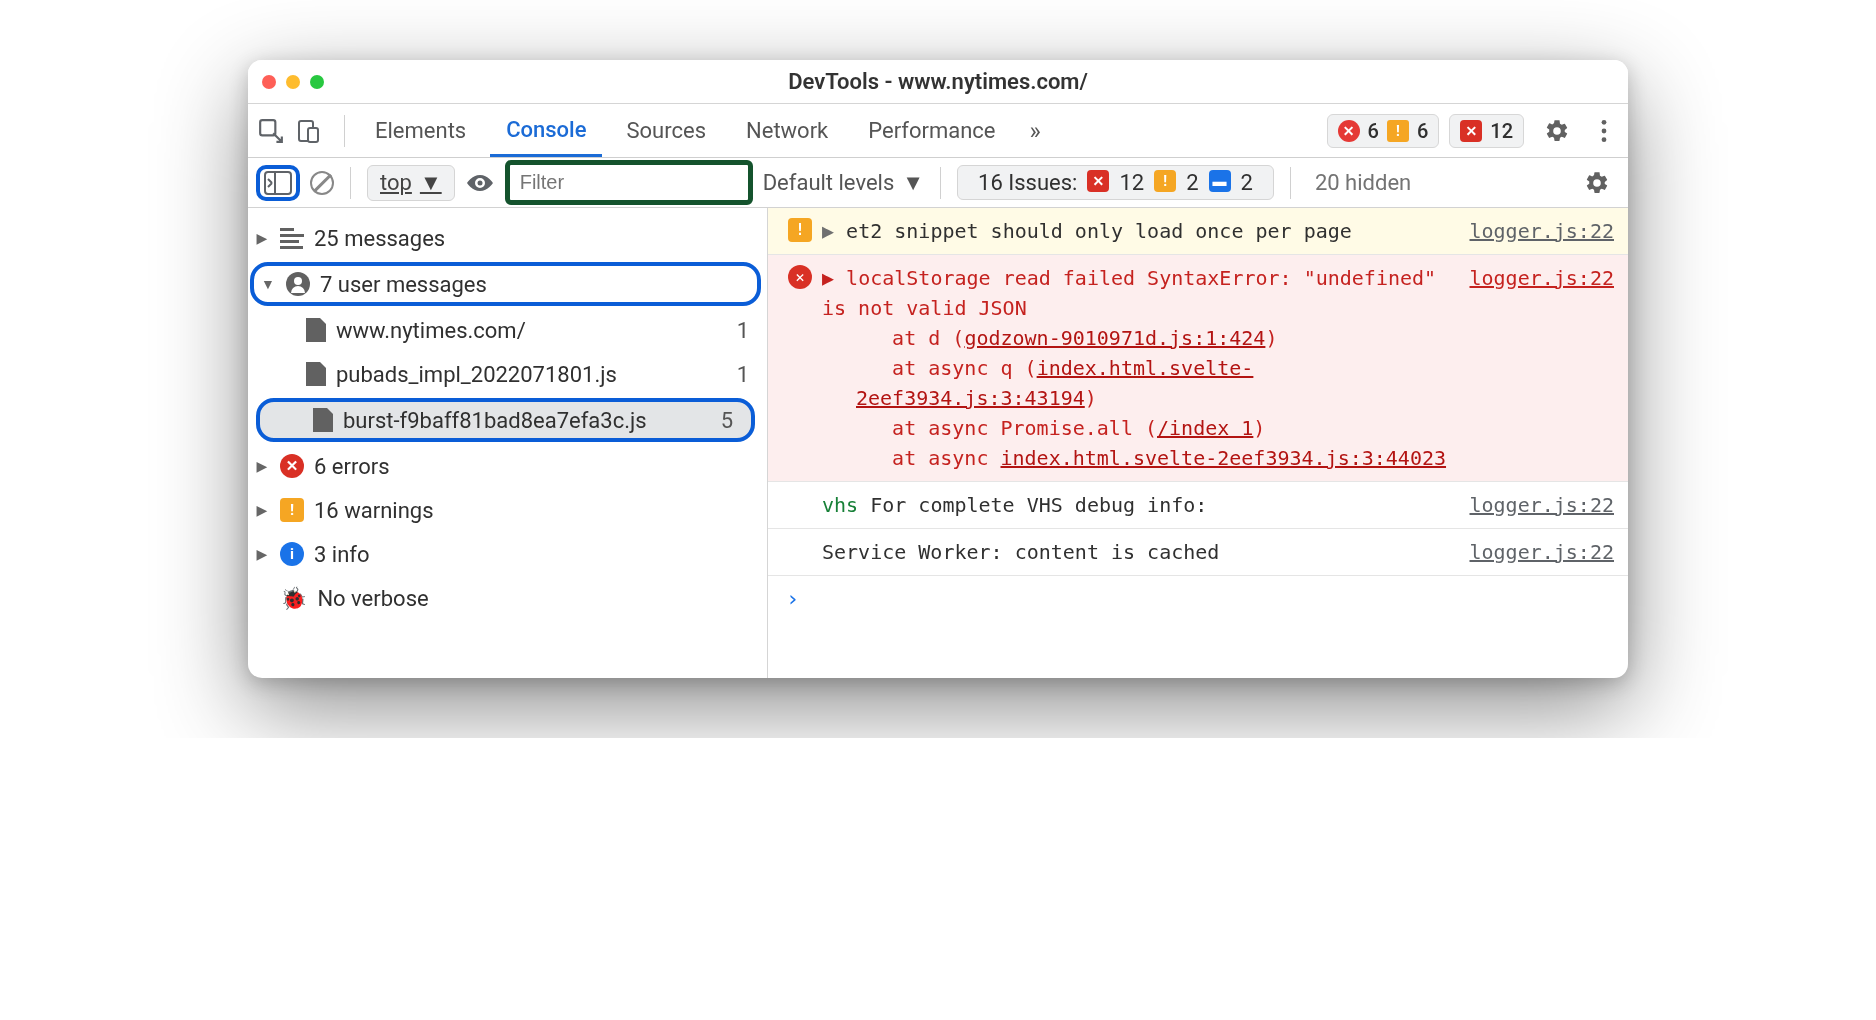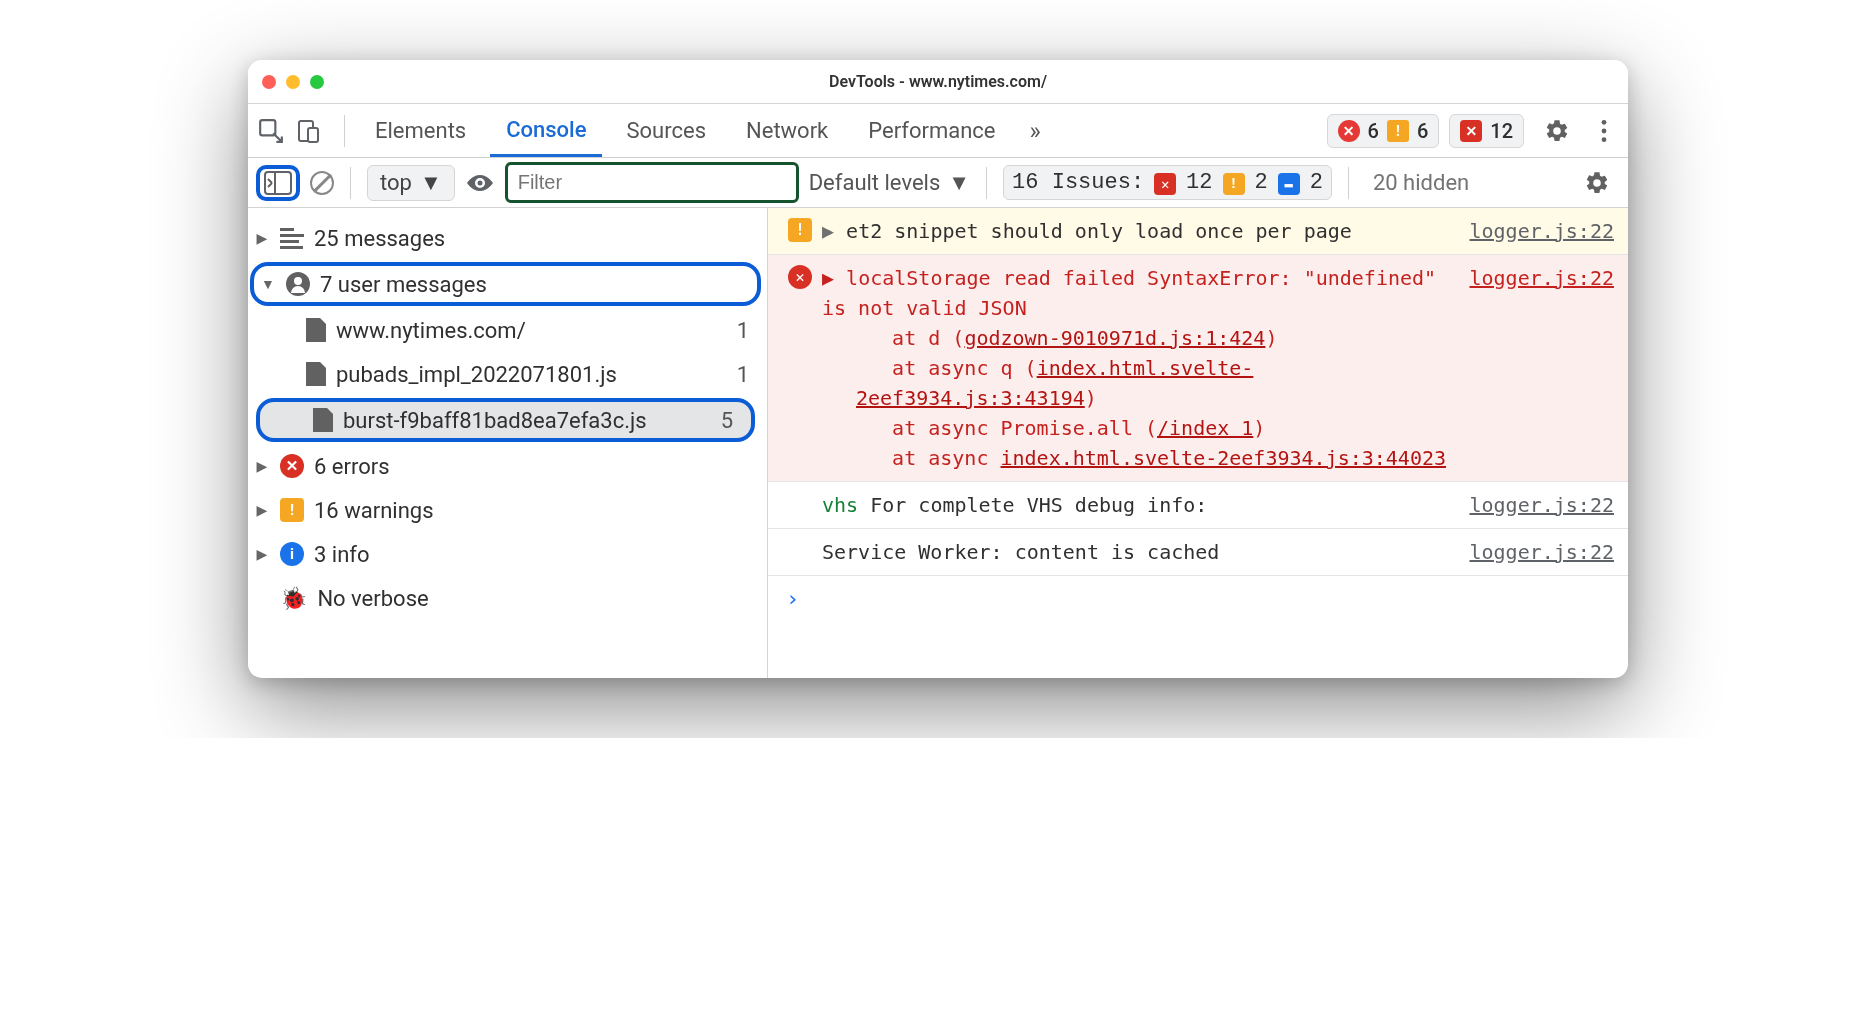--- a/index.html
+++ b/index.html
@@ -26,21 +26,21 @@
     align-items: center;
     height: 44px;
     padding: 0 14px;
     border-bottom: 1px solid #d5d5d5;
     background: #fff;
     position: relative;
   }
   .traffic { display: flex; gap: 10px; }
   .dot { width: 14px; height: 14px; border-radius: 50%; }
   .dot.red{background:#fe5f57;} .dot.yellow{background:#febc2e;} .dot.green{background:#28c840;}
-  .title { position:absolute; left:50%; transform:translateX(-50%); font-weight:600; color:#333; font-size: 16px;}
+  .title { position:absolute; left:50%; transform:translateX(-50%); font-weight:600; color:#333; font-size: 22px;}
   
   .tabstrip {
     display:flex; align-items:center; height:54px; padding:0 10px;
     border-bottom:1px solid #cfcfcf; gap:8px;
   }
   .lefticons{display:flex;gap:12px;padding:0 10px 0 0;color:#555;}
   .divider{width:1px;height:32px;background:#d0d0d0;margin:0 6px;}
   .tab{padding:0 16px;color:#555;height:100%;display:flex;align-items:center;cursor:pointer;}
   .tab.active{color:#1b6bd6;border-bottom:3px solid #1b6bd6;font-weight:500;}
   .more{color:#555;font-size:24px;padding:0 10px;}
@@ -48,25 +48,25 @@
   .pill{display:flex;align-items:center;gap:8px;background:#f1f2f3;border:1px solid #d7d7d7;border-radius:6px;padding:4px 10px;font-size:20px;font-weight:500;}
   .pill .icn{display:inline-flex;width:22px;height:22px;border-radius:50%;align-items:center;justify-content:center;color:#fff;font-size:14px;font-weight:700;}
   .icn.err{background:#e53935;} .icn.warn{background:#f5a623;color:#fff;border-radius:3px;} .icn.sq{background:#d93025;border-radius:4px;} .icn.info{background:#1a73e8;}
   .gear, .kebab{color:#616161;font-size:24px;padding:0 10px;cursor:pointer;}
   
   .filterbar{display:flex;align-items:center;height:50px;padding:0 8px;border-bottom:1px solid #d2d2d2;gap:10px;}
   .ring{border:4px solid #0a5dd7;border-radius:10px;padding:2px 4px;display:inline-flex;}
   .sidebaricon{color:#5f6368;}
   .ban{width:24px;height:24px;border:2.5px solid #888;border-radius:50%;position:relative;}
   .ban::after{content:"";position:absolute;width:2.5px;height:24px;background:#888;left:9px;top:-2px;transform:rotate(45deg);}
-  .ctxsel{display:flex;align-items:center;background:#f1f2f3;border:1px solid #d5d5d5;border-radius:6px;padding:4px 12px;gap:8px;color:#444;}
+  .ctxsel{display:flex;align-items:center;background:#f1f2f3;border:1px solid #d5d5d5;border-radius:6px;padding:4px 12px;gap:8px;color:#444;text-decoration:underline;}
   .eye{color:#5f6368;}
-  .filterinput{border:3px solid #14532d;border-radius:6px;padding:6px 10px;color:#888;width:294px;font-size:20px;background:#fff;}
+  .filterinput{border:5px solid #14532d;border-radius:6px;padding:6px 10px;color:#888;width:248px;font-size:20px;background:#fff;}
   .levels{color:#555;display:flex;gap:8px;}
-  .issues{display:flex;align-items:flex-end;gap:10px;background:#f1f2f3;border:1px solid #d5d5d5;border-radius:6px;padding:4px 8px;font-family:Liberation Mono, monospace;}
+  .issues{display:flex;align-items:flex-start;gap:10px;background:#f1f2f3;border:1px solid #d5d5d5;border-radius:6px;padding:4px 20px;}
   .hidden{color:#737373;padding:0 8px;}
   
   .main{display:flex;height:470px;}
   .sidebar{width:520px;border-right:1px solid #d5d5d5;padding:8px 0;overflow:hidden;}
   .sb-row{display:flex;align-items:center;height:44px;padding:0 12px 0 6px;gap:10px;color:#303030;cursor:pointer;}
   .caret{width:16px;text-align:center;color:#666;font-size:14px;}
   .sb-ring{border:4px solid #0a5dd7;border-radius:18px;display:inline-flex;align-items:center;padding:0 12px 0 6px;height:44px;gap:10px;margin:2px 0 2px 2px; width:calc(100% - 8px);}
   .sb-sub{padding-left:58px;}
   .fileicn{width:20px;height:24px;background:#616161;clip-path:polygon(0 0,70% 0,100% 25%,100% 100%,0 100%);}
   .sb-count{margin-left:auto;color:#555;padding-right:6px;}

